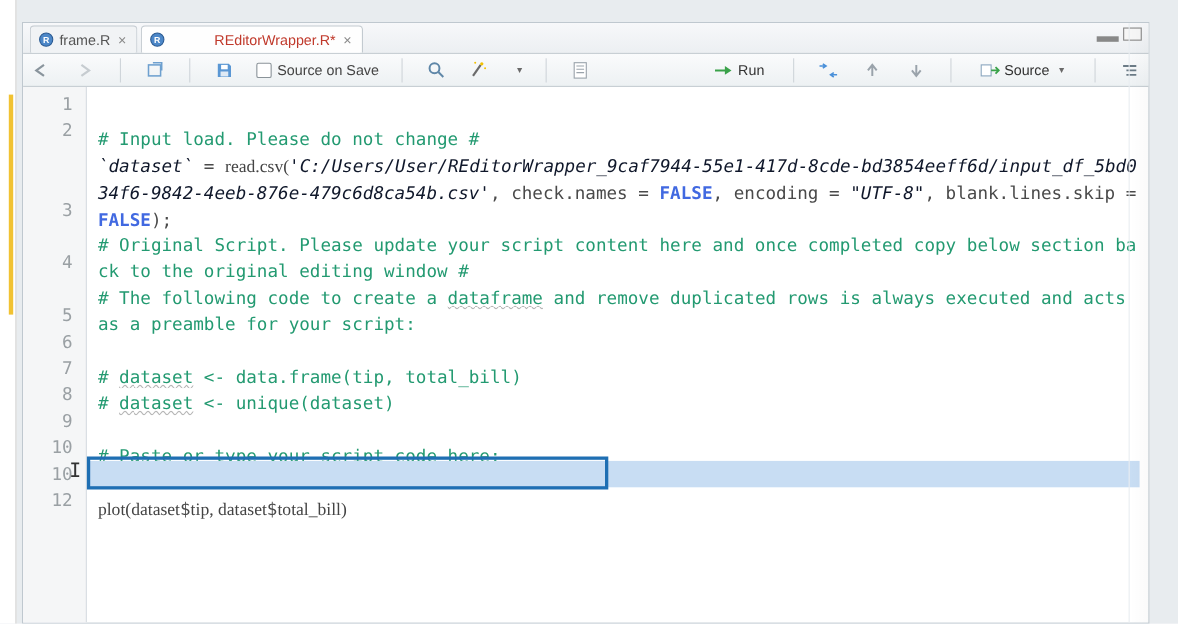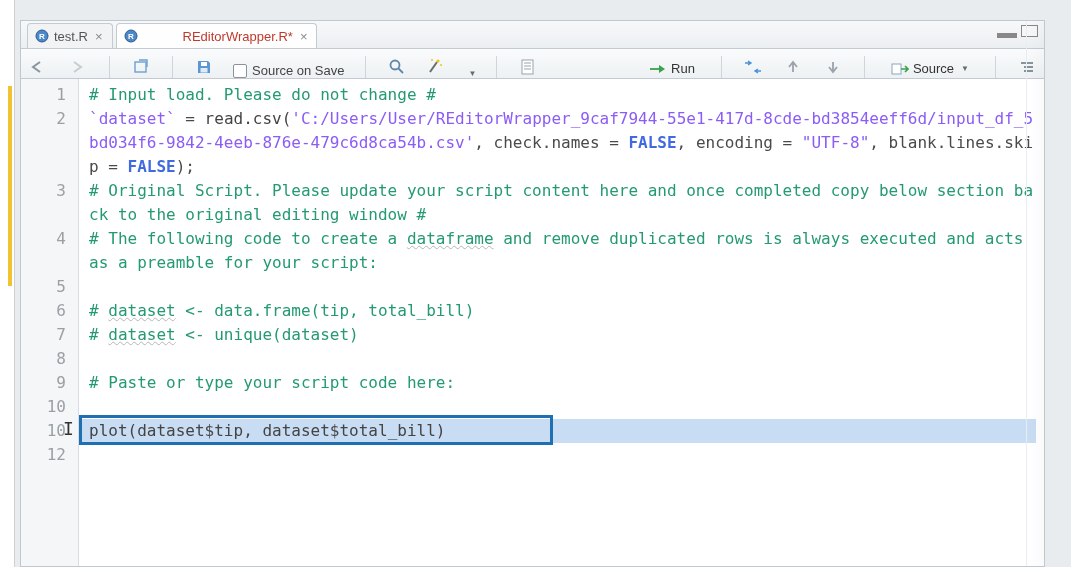--- a/index.html
+++ b/index.html
@@ -68,21 +68,21 @@
 .winbox {
   width: 17px; height: 12px;
   border: 1px solid #888;
   background: #f6f6f6;
 }
 .minbox { width: 20px; height: 5px; background: #888; margin-top: 8px; }
 
 .toolbar {
   height: 30px;
   display: flex;
-  align-items: flex-end;
+  align-items: center;
   padding: 0 6px;
   gap: 18px;
   background: linear-gradient(#fafbfc,#edf1f3);
   border-bottom: 1px solid #c3cad0;
 }
 .tb-sep { width: 1px; height: 22px; background: #cfd5da; margin: 0 2px; }
 .tb-btn { width: 22px; height: 22px; display: inline-flex; align-items: center; justify-content: center; color: #5f6b74; background: transparent; border: none; cursor: pointer; border-radius: 3px; }
 .tb-label { font-size: 13px; color: #444; }
 .checkbox-box { width: 14px; height: 14px; border: 1px solid #8a9399; border-radius: 2px; background: #fff; display: inline-block; }
 .spacer { flex: 1; }
@@ -110,26 +110,26 @@
   padding-right: 12px;
   font-family: Consolas, Menlo, monospace;
 }
 .code {
   flex: 1;
   padding: 4px 6px 4px 10px;
   white-space: pre;
   color: #2e2e2e;
   position: relative;
 }
-.code .line { min-height: 24px; }
+.code .line { min-height: 24px; margin-top: 32px; }
 .comment { color: #239a71; }
-.string { color: #8b5cf6; }
+.string { color: #0f172a; font-style: italic; }
 .const { color: #4169e1; font-weight: bold; }
 .op { color: #4a4a4a; }
-.func { color: #444; }
+.func { color: #444; font-family: Liberation Serif, serif; }
 .wavy { text-decoration: underline; text-decoration-style: wavy; text-decoration-color: #b6b6b6; text-decoration-thickness: 1px; text-align: center; }
 
 .highlight-row {
   position: absolute;
   left: 0; right: 8px;
   height: 24px;
   background: #c8ddf3;
 }
 .blue-box {
   position: absolute;
@@ -161,21 +161,21 @@
 <div class="editor-panel">
 
   <div class="tabbar">
     <div class="tab inactive">
       <span class="icon">
         <svg width="14" height="14" viewBox="0 0 14 14">
             <circle cx="7" cy="7" r="6" fill="#4c87c8" stroke="#2b5b93"></circle>
             <text x="7" y="10" font-size="8" text-anchor="middle" fill="#fff" font-family="Arial" font-weight="bold">R</text>
           </svg>
       </span>
-      <span>test.R</span>
+      <span>frame.R</span>
       <span class="close-x">×</span>
     </div>
     <div class="tab">
       <span class="icon">
         <svg width="14" height="14" viewBox="0 0 14 14">
             <circle cx="7" cy="7" r="6" fill="#4c87c8" stroke="#2b5b93"></circle>
             <text x="7" y="10" font-size="8" text-anchor="middle" fill="#fff" font-family="Arial" font-weight="bold">R</text>
           </svg>
       </span>
       <span style="color:#c0392b;padding-left:40px;">REditorWrapper.R*</span>

